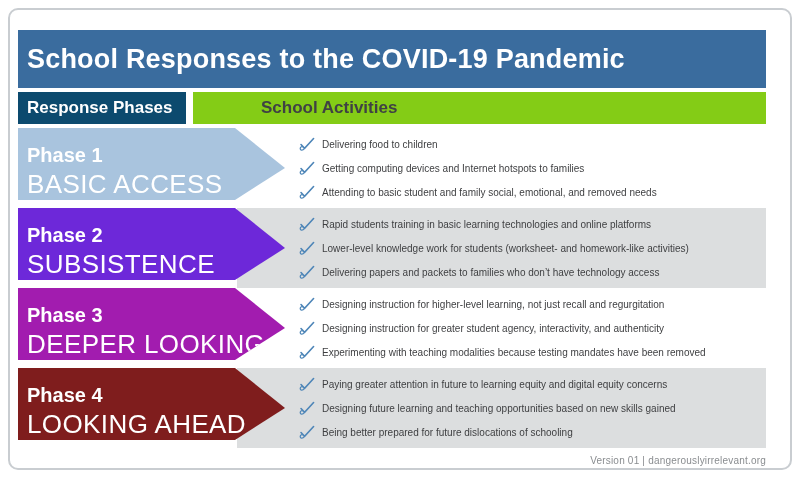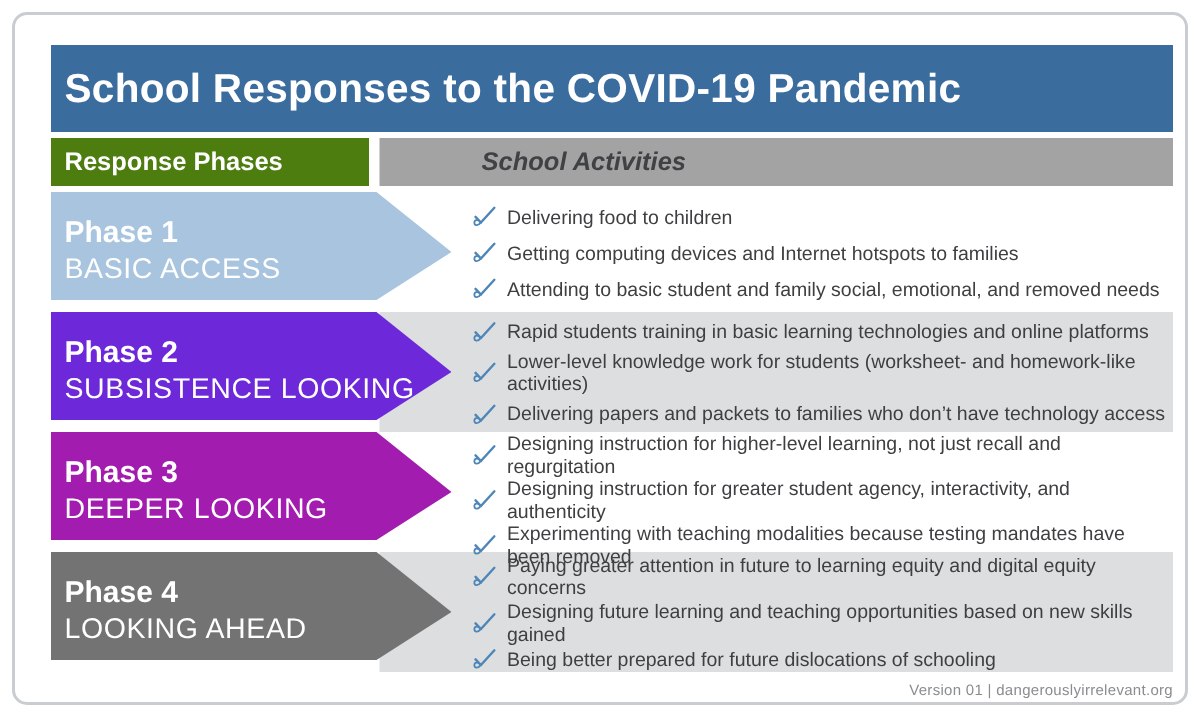--- a/index.html
+++ b/index.html
@@ -1,55 +1,55 @@
 <!DOCTYPE html>
 <html><head>
 <meta charset="utf-8">
 <style>
   * { margin: 0; padding: 0; box-sizing: border-box; }
   html,body { width: 800px; height: 478px; background: #ffffff; font-family: "Liberation Sans", sans-serif; }
   .card {
     position: absolute; left: 8px; top: 8px; width: 784px; height: 462px;
     background: #ffffff; border: 2px solid #c9cdd1; border-radius: 10px;
-    padding: 20px 16px 8px 24px; overflow: hidden;
+    padding: 20px 16px 8px 8px; overflow: hidden;
   }
   
   .title-bar {
     width: 748px; height: 58px; background: #3A6C9E;
     display: flex; align-items: center; padding-left: 9px;
   }
   .title-bar h1 { color: #ffffff; font-size: 27px; font-weight: bold; letter-spacing: 0.2px; }
   
   .header-row { margin-top: 4px; width: 748px; height: 32px; display: flex; }
   .col-header { display: flex; align-items: center; font-size: 17px; font-weight: bold; }
   .col-header.phases {
-    width: 212px; background: #4d7c0f; color: #ffffff; padding-left: 9px; flex: none;
+    width: 168px; background: #0c4a6e; color: #ffffff; padding-left: 9px; flex: none;
   }
   .col-header.activities {
-    flex: 1; margin-left: 7px; background: #a3a3a3; color: #3F4144; padding-left: 68px; font-style: italic;
+    flex: 1; margin-left: 7px; background: #84cc16; color: #3F4144; padding-left: 68px;
   }
   
   .rows { margin-top: 4px; width: 748px; }
   .row { position: relative; height: 80px; }
   .row .band { position: absolute; left: 219px; right: 0; top: 0; bottom: 0; background: transparent; }
   .row:nth-child(2n) .band { background: #DCDEDF; }
   .arrow {
     position: absolute; left: 0; top: 0; width: 267px; height: 72px;
     clip-path: polygon(0 0, 217px 0, 267px 40px, 217px 100%, 0 100%);
     color: #ffffff; padding: 14px 0 0 9px; z-index: 2;
   }
   .arrow .phase-label { font-size: 20px; font-weight: bold; line-height: 1.35; }
-  .arrow .phase-name  { font-size: 19px; font-weight: normal; letter-spacing: 0.4px; }
+  .arrow .phase-name  { font-size: 26px; font-weight: normal; letter-spacing: 0.4px; }
   .acts {
     position: absolute; left: 280px; right: 4px; top: 0; bottom: 0;
     list-style: none; display: flex; flex-direction: column;
     justify-content: space-evenly; z-index: 3;
   }
   .acts li { display: flex; align-items: center; gap: 7px; }
-  .acts li .txt { font-size: 13px; color: #3E3F41; }
+  .acts li .txt { font-size: 10px; color: #3E3F41; }
   .check { width: 17px; height: 16px; flex: none; display: inline-flex; }
   
   .footer {
     width: 748px; text-align: right; margin-top: 7px;
     font-size: 10px; color: #8a8d90; letter-spacing: 0.2px;
   }
 </style>
 </head>
 <body>
 
@@ -172,21 +172,21 @@
                 <path d="M6.6 12.8 C5.2 15.2 2 15 2.4 12.4 C2.6 11.2 3.6 10.6 4.6 11" fill="none" stroke="#4E86B8" stroke-width="1.3" stroke-linecap="round"></path>
               </svg>
             </span>
           <span class="txt">Experimenting with teaching modalities because testing mandates have been removed</span>
         </li>
       </ul>
     </div>
 
     <div class="row">
       <div class="band"></div>
-      <div class="arrow" style="background: #737373;">
+      <div class="arrow" style="background: #7f1d1d;">
         <div class="phase-label">Phase 4</div>
         <div class="phase-name">LOOKING AHEAD</div>
       </div>
       <ul class="acts">
         <li>
           <span class="check">
               <svg viewBox="0 0 18 16">
                 <path d="M3.2 8.6 L7 12.6 L16.5 2.2" fill="none" stroke="#4E86B8" stroke-width="1.7" stroke-linecap="round"></path>
                 <path d="M6.6 12.8 C5.2 15.2 2 15 2.4 12.4 C2.6 11.2 3.6 10.6 4.6 11" fill="none" stroke="#4E86B8" stroke-width="1.3" stroke-linecap="round"></path>
               </svg>

